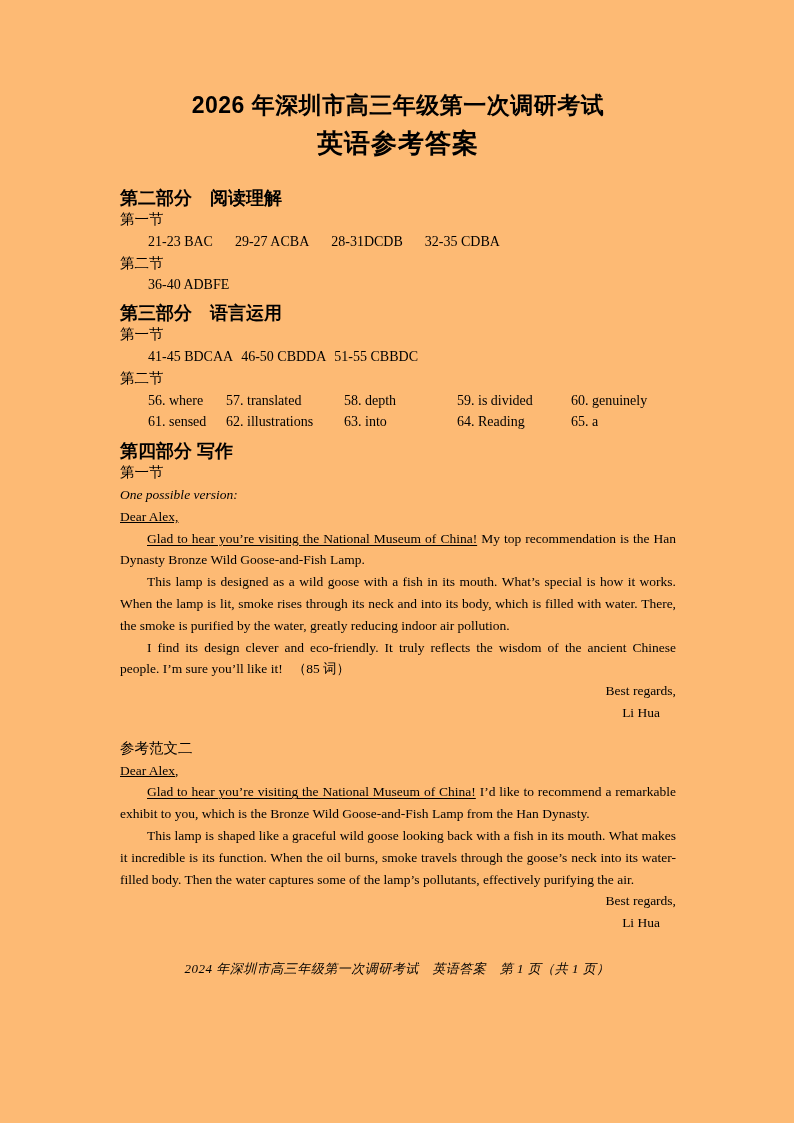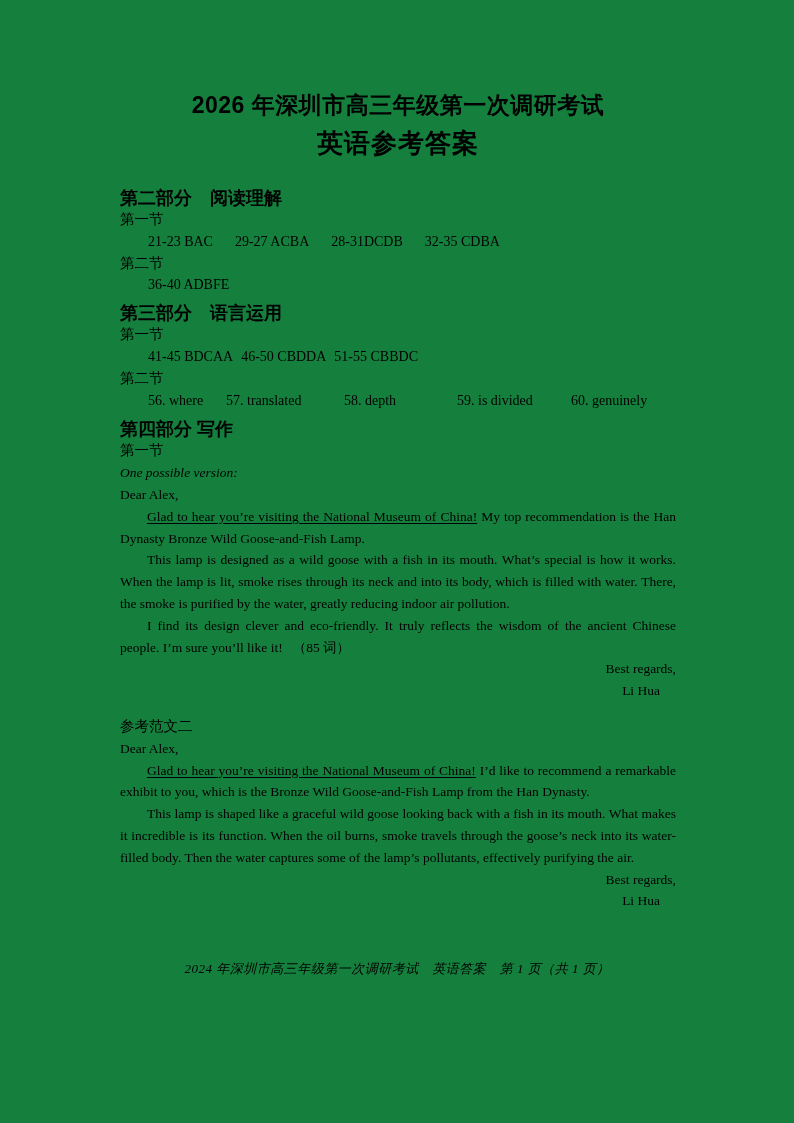--- a/index.html
+++ b/index.html
@@ -2,21 +2,21 @@
 <html><head>
 <meta charset="utf-8">
 <style>
   * { margin: 0; padding: 0; box-sizing: border-box; }
   html, body { background: #888; }
   .page {
     position: relative;
     width: 794px;
     height: 1123px;
     margin: 0 auto;
-    background: #15803d;
+    background: #fdba74;
     color: #000000;
     font-family: "Liberation Serif", serif;
     overflow: hidden;
   }
   .content {
     padding: 90px 118px 0 120px;
   }
   .doc-title {
     text-align: center;
     font-family: "Liberation Sans", sans-serif;
@@ -70,20 +70,21 @@
     line-height: 21.8px;
   }
   .essay-label {
     font-size: 14.5px;
     line-height: 21.8px;
   }
   .mt-essay2 { margin-top: 14px; }
   .salutation {
     font-size: 13.5px;
     line-height: 21.8px;
+    text-decoration: underline;
   }
   .para {
     font-size: 13.5px;
     line-height: 21.8px;
     text-align: justify;
     text-indent: 27px;
   }
   .underlined {
     text-decoration: underline;
     text-underline-offset: 2px;
@@ -142,20 +143,27 @@
       <span>51-55 CBBDC</span>
     </div>
     <div class="section-label">第二节</div>
     <div class="answers-grid">
       <span>56. where</span>
       <span>57. translated</span>
       <span>58. depth</span>
       <span>59. is divided</span>
       <span>60. genuinely</span>
     </div>
+    <div class="answers-grid">
+      <span>61. sensed</span>
+      <span>62. illustrations</span>
+      <span>63. into</span>
+      <span>64. Reading</span>
+      <span>65. a</span>
+    </div>
 
     <div class="part-heading mt-part4">第四部分 写作</div>
     <div class="section-label">第一节</div>
     <div class="version-note">One possible version:</div>
 
     <div>
       <div class="salutation">Dear Alex,</div>
       <p class="para"><span class="underlined">Glad to hear you’re visiting the National Museum of China!</span><span> My top recommendation is the Han Dynasty Bronze Wild Goose-and-Fish Lamp.</span></p>
       <p class="para">This lamp is designed as a wild goose with a fish in its mouth. What’s special is how it works. When the lamp is lit, smoke rises through its neck and into its body, which is filled with water. There, the smoke is purified by the water, greatly reducing indoor air pollution.</p>
       <p class="para"><span>I find its design clever and eco-friendly. It truly reflects the wisdom of the ancient Chinese people. I’m sure you’ll like it!</span><span class="word-count">（85 词）</span></p>

